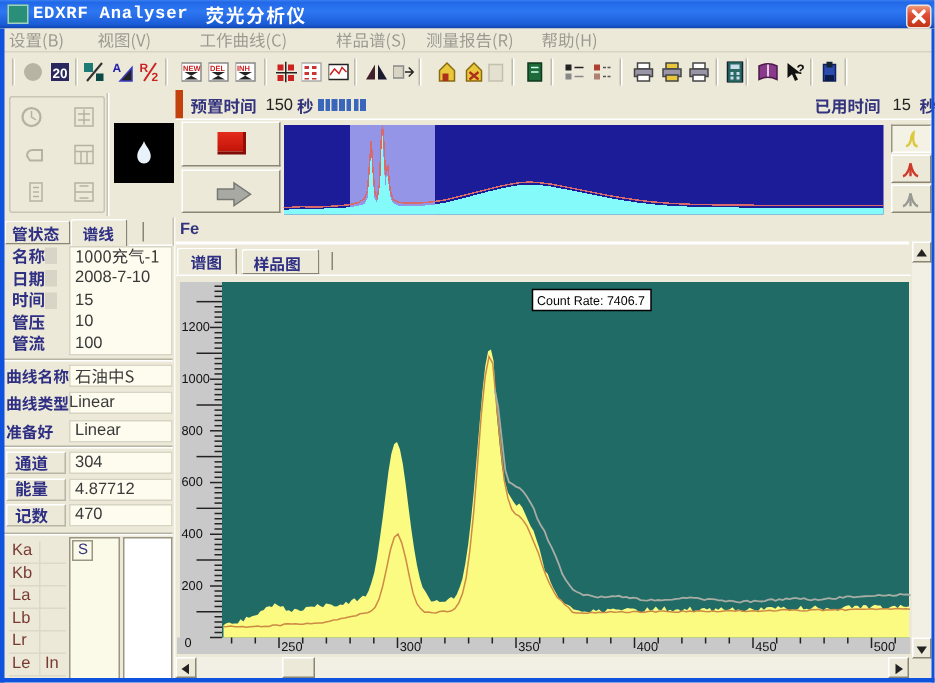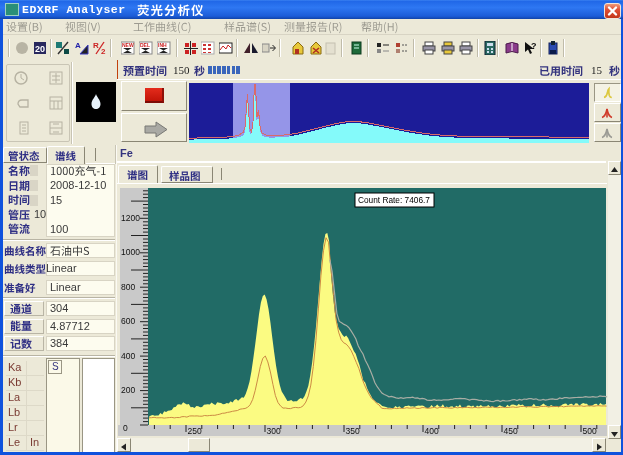--- a/index.html
+++ b/index.html
@@ -238,21 +238,21 @@
       </svg>
       <div class="abs" style="left:6px;top:4px;width:64px;height:78px;border:1px solid #c9c5b5;border-radius:2px;"></div>
    <div class="abs" style="left:71px;top:2px;width:2px;height:82px;border-left:1px solid #c8c4b4;border-right:1px solid #fff;"></div>
 
    <div class="abs" style="left:76px;top:22px;width:40px;height:40px;background:#000;">
      <svg width="40" height="37">
           <path d="M20 12 C20.8 15 24.5 18 24.5 22 C24.5 25 22.5 27 20 27 C17.5 27 15.5 25 15.5 22 C15.5 18 19.2 15 20 12 Z" fill="#e8f2fa"></path>
         </svg>
    </div>
 
-   <div class="abs" style="left:117px;top:0px;width:506px;height:19px;border-left:1px solid #c2410c;font-family:Liberation Serif, serif;">
+   <div class="abs" style="left:117px;top:0px;width:506px;height:19px;border-left:5px solid #c2410c;">
      <svg class="abs" style="left:5px;top:3px" width="46" height="15" viewBox="0 -12 46 15">
           <path d="M7.2 -5.2V-3.2C7.2 -2.2 6.8 -0.8 4.4 0C4.7 0.2 5.1 0.7 5.2 0.9C8 -0.1 8.4 -1.8 8.4 -3.2V-5.2ZM8 -0.7C8.6 -0.2 9.4 0.6 9.8 1L10.7 0.1C10.3 -0.3 9.4 -1 8.8 -1.5ZM0.7 -6.4C1.3 -6.1 1.9 -5.6 2.5 -5.3H0.3V-4.1H1.9V-0.5C1.9 -0.3 1.9 -0.3 1.7 -0.3C1.6 -0.3 1.1 -0.3 0.6 -0.3C0.8 0.1 0.9 0.6 1 1C1.7 1 2.3 0.9 2.7 0.7C3.1 0.5 3.2 0.2 3.2 -0.4V-4.1H3.9C3.7 -3.6 3.6 -3.1 3.5 -2.7L4.5 -2.5C4.7 -3.2 5 -4.2 5.2 -5.1L4.4 -5.3L4.3 -5.3H3.8L4 -5.6C3.8 -5.8 3.5 -6 3.2 -6.2C3.8 -6.8 4.5 -7.6 5 -8.4L4.2 -8.9L3.9 -8.9H0.5V-7.7H3.1C2.9 -7.4 2.6 -7 2.3 -6.7L1.4 -7.2ZM5.4 -7V-1.7H6.6V-5.8H9V-1.7H10.3V-7H8.3L8.6 -7.8H10.7V-8.9H5V-7.8H7.1L7 -7Z M18.3 -8.1H19.6V-7.4H18.3ZM15.9 -8.1H17.1V-7.4H15.9ZM13.4 -8.1H14.6V-7.4H13.4ZM12.8 -4.7V-0.2H11.6V0.7H21.5V-0.2H20.1V-4.7H16.8L16.9 -5.1H21.2V-6.1H17L17.1 -6.5H20.9V-9H12.2V-6.5H15.8L15.7 -6.1H11.7V-5.1H15.6L15.6 -4.7ZM14.1 -0.2V-0.7H18.8V-0.2ZM14.1 -2.8H18.8V-2.4H14.1ZM14.1 -3.5V-3.9H18.8V-3.5ZM14.1 -1.8H18.8V-1.3H14.1Z M27 -4.7C27.6 -3.9 28.3 -2.8 28.6 -2.2L29.8 -2.9C29.4 -3.5 28.7 -4.5 28.1 -5.3ZM25.3 -4.2V-2.2H24V-4.2ZM25.3 -5.4H24V-7.3H25.3ZM22.7 -8.5V-0.2H24V-1.1H26.5V-8.5ZM30.2 -9.3V-7.3H26.9V-6H30.2V-0.8C30.2 -0.6 30.1 -0.5 29.9 -0.5C29.6 -0.5 28.8 -0.5 28.1 -0.5C28.3 -0.1 28.5 0.5 28.5 0.8C29.6 0.8 30.4 0.8 30.9 0.6C31.4 0.4 31.6 0 31.6 -0.8V-6H32.7V-7.3H31.6V-9.3Z M33.8 -6.7V1H35.1V-6.7ZM33.9 -8.6C34.4 -8.1 35 -7.4 35.2 -6.9L36.3 -7.6C36.1 -8.1 35.5 -8.8 35 -9.3ZM37.4 -3.1H39.6V-2H37.4ZM37.4 -5.2H39.6V-4.2H37.4ZM36.3 -6.3V-1H40.8V-6.3ZM36.7 -8.8V-7.6H42V-0.4C42 -0.3 41.9 -0.3 41.8 -0.3C41.6 -0.3 41.2 -0.2 40.9 -0.3C41 0.1 41.2 0.6 41.3 0.9C42 0.9 42.5 0.9 42.8 0.7C43.2 0.5 43.3 0.2 43.3 -0.4V-8.8Z" fill="#33337e"></path>
         </svg>
         <svg class="abs" style="left:76px;top:3px" width="13" height="15" viewBox="0 -12 13 15">
           <path d="M5.2 -7.5C5.1 -6.3 4.9 -5.1 4.5 -4.3C4.8 -4.1 5.4 -3.9 5.6 -3.7C6 -4.6 6.3 -6 6.4 -7.2ZM8.4 -7.3C8.9 -6.4 9.3 -5.1 9.4 -4.3L10.7 -4.7C10.5 -5.5 10 -6.8 9.5 -7.7ZM9.1 -3.9C8.3 -1.7 6.6 -0.7 3.9 -0.3C4.2 0 4.5 0.5 4.6 0.9C7.6 0.3 9.4 -0.9 10.3 -3.6ZM6.8 -9.3V-2.5H8.1V-9.3ZM4 -9.3C3.1 -8.9 1.7 -8.5 0.4 -8.3C0.6 -8.1 0.7 -7.6 0.8 -7.3C1.2 -7.4 1.6 -7.4 2 -7.5V-6.2H0.4V-5H1.8C1.5 -4 0.8 -2.8 0.2 -2.1C0.4 -1.7 0.7 -1.2 0.8 -0.8C1.3 -1.4 1.7 -2.1 2 -3V1H3.3V-3.4C3.6 -3 3.8 -2.6 3.9 -2.3L4.7 -3.3C4.5 -3.6 3.6 -4.6 3.3 -4.9V-5H4.7V-6.2H3.3V-7.8C3.8 -7.9 4.3 -8 4.7 -8.2Z" fill="#33337e"></path>
         </svg>
      <span class="abs" style="left:55px;top:4px;font-size:11px;color:#222;">150</span>
      <div class="abs" style="left:90.0px;top:6px;width:3.6px;height:8px;background:#3a66bb;"></div>
         <div class="abs" style="left:94.7px;top:6px;width:3.6px;height:8px;background:#3a66bb;"></div>
         <div class="abs" style="left:99.4px;top:6px;width:3.6px;height:8px;background:#3a66bb;"></div>
@@ -320,30 +320,30 @@
       <path d="M2.6 -5.5C3 -5.2 3.5 -4.8 3.9 -4.4C2.8 -3.8 1.6 -3.4 0.3 -3.2C0.5 -2.9 0.9 -2.3 1 -2C1.5 -2.1 2.1 -2.3 2.6 -2.4V1H3.9V0.5H8.1V1H9.4V-4H5.9C7.4 -4.9 8.7 -6.2 9.4 -7.8L8.5 -8.3L8.3 -8.3H5.1C5.3 -8.5 5.5 -8.8 5.7 -9.1L4.2 -9.4C3.5 -8.4 2.3 -7.3 0.5 -6.5C0.8 -6.2 1.2 -5.7 1.4 -5.4C2.4 -5.9 3.2 -6.5 3.9 -7.1H7.4C6.9 -6.3 6.1 -5.6 5.2 -5.1C4.7 -5.5 4.1 -5.9 3.6 -6.3ZM8.1 -0.7H3.9V-2.8H8.1Z M16.3 -4.9C16.1 -3.6 15.7 -2.3 15.1 -1.4C15.4 -1.3 15.9 -1 16.2 -0.8C16.8 -1.7 17.2 -3.2 17.5 -4.7ZM19.5 -4.7C19.9 -3.5 20.4 -1.9 20.5 -0.8L21.7 -1.2C21.5 -2.3 21.1 -3.8 20.6 -5ZM16.7 -9.3C16.5 -8.1 16 -6.8 15.4 -5.9V-6.2H14.2V-7.8C14.7 -7.9 15.2 -8.1 15.6 -8.2L14.9 -9.3C14 -8.9 12.7 -8.6 11.5 -8.4C11.6 -8.1 11.8 -7.7 11.8 -7.4C12.2 -7.4 12.6 -7.5 13 -7.5V-6.2H11.5V-5H12.8C12.4 -3.9 11.8 -2.8 11.2 -2C11.4 -1.7 11.7 -1.2 11.8 -0.9C12.2 -1.4 12.6 -2.2 13 -3V1H14.2V-3.5C14.4 -3 14.7 -2.6 14.8 -2.3L15.6 -3.3C15.4 -3.6 14.5 -4.5 14.2 -4.8V-5H15.4V-5.5C15.7 -5.4 16.1 -5.1 16.3 -5C16.6 -5.4 17 -6.1 17.3 -6.8H17.9V-0.5C17.9 -0.3 17.9 -0.3 17.7 -0.3C17.6 -0.3 17.1 -0.3 16.6 -0.3C16.8 0 17 0.6 17.1 0.9C17.8 0.9 18.3 0.9 18.7 0.7C19.1 0.5 19.2 0.2 19.2 -0.5V-6.8H20.1C20 -6.4 19.8 -6.1 19.7 -5.7L20.8 -5.5C21.1 -6.2 21.4 -7 21.7 -7.8L20.9 -8L20.7 -8H17.7C17.8 -8.3 17.9 -8.7 18 -9.1Z" fill="#2f2f84"></path>
     </svg>
     <div class="abs" style="left:30px;top:165px;width:8px;height:11px;background:#d9d5c6;"></div>
     <svg class="abs" style="left:50px;top:162.5px" width="58" height="15" viewBox="0 -12 58 15">
       <path d="M1 0H5.4V-0.8H3.8V-8.1H3C2.6 -7.8 2 -7.6 1.3 -7.5V-6.9H2.8V-0.8H1Z M9.2 0.1C10.7 0.1 11.7 -1.2 11.7 -4.1C11.7 -6.9 10.7 -8.2 9.2 -8.2C7.6 -8.2 6.7 -6.9 6.7 -4.1C6.7 -1.2 7.6 0.1 9.2 0.1ZM9.2 -0.7C8.2 -0.7 7.6 -1.7 7.6 -4.1C7.6 -6.4 8.2 -7.4 9.2 -7.4C10.1 -7.4 10.7 -6.4 10.7 -4.1C10.7 -1.7 10.1 -0.7 9.2 -0.7Z M15.3 0.1C16.8 0.1 17.8 -1.2 17.8 -4.1C17.8 -6.9 16.8 -8.2 15.3 -8.2C13.7 -8.2 12.8 -6.9 12.8 -4.1C12.8 -1.2 13.7 0.1 15.3 0.1ZM15.3 -0.7C14.4 -0.7 13.7 -1.7 13.7 -4.1C13.7 -6.4 14.4 -7.4 15.3 -7.4C16.2 -7.4 16.8 -6.4 16.8 -4.1C16.8 -1.7 16.2 -0.7 15.3 -0.7Z M21.4 0.1C22.9 0.1 23.9 -1.2 23.9 -4.1C23.9 -6.9 22.9 -8.2 21.4 -8.2C19.8 -8.2 18.9 -6.9 18.9 -4.1C18.9 -1.2 19.8 0.1 21.4 0.1ZM21.4 -0.7C20.5 -0.7 19.8 -1.7 19.8 -4.1C19.8 -6.4 20.5 -7.4 21.4 -7.4C22.3 -7.4 22.9 -6.4 22.9 -4.1C22.9 -1.7 22.3 -0.7 21.4 -0.7Z M26.1 -3.4C26.3 -3.5 26.7 -3.5 28.2 -3.6C28 -1.7 27.5 -0.5 25 0.2C25.2 0.3 25.5 0.7 25.5 0.9C28.2 0.1 28.9 -1.4 29.1 -3.6L30.7 -3.7V-0.6C30.7 0.4 31 0.6 32 0.6C32.2 0.6 33.5 0.6 33.7 0.6C34.6 0.6 34.9 0.2 35 -1.5C34.7 -1.6 34.4 -1.7 34.2 -1.9C34.1 -0.4 34 -0.2 33.6 -0.2C33.3 -0.2 32.3 -0.2 32.1 -0.2C31.7 -0.2 31.6 -0.2 31.6 -0.6V-3.8L33.1 -3.9C33.4 -3.6 33.6 -3.3 33.8 -3.1L34.5 -3.6C33.9 -4.4 32.7 -5.5 31.7 -6.3L31 -5.9C31.5 -5.5 32 -5 32.4 -4.6L27.3 -4.3C28 -5 28.7 -5.8 29.3 -6.7H34.7V-7.5H25.2V-6.7H28.2C27.6 -5.8 26.8 -5 26.5 -4.8C26.3 -4.5 26 -4.3 25.8 -4.2C25.9 -4 26 -3.5 26.1 -3.4ZM29.1 -9C29.4 -8.6 29.8 -7.9 30 -7.5L30.8 -7.8C30.6 -8.2 30.3 -8.8 29.9 -9.3Z M38.2 -6.5V-5.8H44.8V-6.5ZM38.2 -9.3C37.7 -7.7 36.8 -6.1 35.7 -5.2C35.9 -5.1 36.3 -4.8 36.5 -4.7C37.1 -5.3 37.8 -6.3 38.3 -7.3H45.6V-8H38.7C38.8 -8.4 39 -8.7 39.1 -9.1ZM37.1 -4.9V-4.2H43.1C43.2 -1.4 43.6 0.9 45.1 0.9C45.7 0.9 45.9 0.4 46 -1C45.8 -1.1 45.6 -1.3 45.4 -1.4C45.4 -0.5 45.3 0.1 45.1 0.1C44.3 0.1 44 -2.4 43.9 -4.9Z M46.9 -2.7H49.7V-3.5H46.9Z M51.2 0H55.6V-0.8H54V-8.1H53.2C52.8 -7.8 52.3 -7.6 51.6 -7.5V-6.9H53V-0.8H51.2Z" fill="#3a3a3a"></path>
     </svg>
     <svg class="abs" style="left:8px;top:177.5px" width="24" height="15" viewBox="0 -12 24 15">
       <path d="M3 -3.7H8V-1.2H3ZM3 -5V-7.3H8V-5ZM1.7 -8.7V0.9H3V0.1H8V0.8H9.4V-8.7Z M12.7 -1.6C12.4 -0.9 11.8 -0.2 11.2 0.2C11.5 0.4 12.1 0.8 12.3 1C12.9 0.5 13.5 -0.4 13.9 -1.2ZM20 -7.7V-6.4H18.5V-7.7ZM14.3 -1.1C14.8 -0.5 15.3 0.2 15.5 0.6L16.4 0.1L16.3 0.3C16.6 0.4 17.2 0.8 17.4 1C18 0 18.2 -1.4 18.4 -2.7H20V-0.5C20 -0.3 20 -0.3 19.8 -0.3C19.7 -0.3 19.1 -0.3 18.7 -0.3C18.8 0 19 0.6 19 1C19.9 1 20.4 0.9 20.8 0.7C21.2 0.5 21.3 0.2 21.3 -0.5V-8.9H17.2V-4.8C17.2 -3.4 17.2 -1.5 16.5 -0.1C16.2 -0.6 15.7 -1.2 15.3 -1.6ZM20 -5.2V-3.8H18.4L18.5 -4.8V-5.2ZM14.9 -9.2V-8.1H13.5V-9.2H12.3V-8.1H11.5V-6.9H12.3V-2.8H11.3V-1.6H16.8V-2.8H16.1V-6.9H16.9V-8.1H16.1V-9.2ZM13.5 -6.9H14.9V-6.2H13.5ZM13.5 -5.2H14.9V-4.5H13.5ZM13.5 -3.5H14.9V-2.8H13.5Z" fill="#2f2f84"></path>
     </svg>
     <div class="abs" style="left:30px;top:180px;width:8px;height:11px;background:#d9d5c6;"></div>
-    <div class="val" style="left:50px;top:179px">2008-12-10</div>
+    <div class="val" style="left:50px;top:179px">2008-7-10</div>
     <svg class="abs" style="left:8px;top:192.0px" width="24" height="15" viewBox="0 -12 24 15">
       <path d="M5 -4.7C5.6 -3.9 6.3 -2.8 6.6 -2.2L7.8 -2.9C7.4 -3.5 6.7 -4.5 6.1 -5.3ZM3.3 -4.2V-2.2H2V-4.2ZM3.3 -5.4H2V-7.3H3.3ZM0.7 -8.5V-0.2H2V-1.1H4.5V-8.5ZM8.2 -9.3V-7.3H4.9V-6H8.2V-0.8C8.2 -0.6 8.1 -0.5 7.9 -0.5C7.6 -0.5 6.8 -0.5 6.1 -0.5C6.3 -0.1 6.5 0.5 6.5 0.8C7.6 0.8 8.4 0.8 8.9 0.6C9.4 0.4 9.6 0 9.6 -0.8V-6H10.7V-7.3H9.6V-9.3Z M11.8 -6.7V1H13.1V-6.7ZM11.9 -8.6C12.4 -8.1 13 -7.4 13.2 -6.9L14.3 -7.6C14.1 -8.1 13.5 -8.8 13 -9.3ZM15.4 -3.1H17.6V-2H15.4ZM15.4 -5.2H17.6V-4.2H15.4ZM14.3 -6.3V-1H18.8V-6.3ZM14.7 -8.8V-7.6H20V-0.4C20 -0.3 19.9 -0.3 19.8 -0.3C19.6 -0.3 19.2 -0.2 18.9 -0.3C19 0.1 19.2 0.6 19.3 0.9C20 0.9 20.5 0.9 20.8 0.7C21.2 0.5 21.3 0.2 21.3 -0.4V-8.8Z" fill="#2f2f84"></path>
     </svg>
     <div class="abs" style="left:30px;top:194.5px;width:8px;height:11px;background:#d9d5c6;"></div>
     <div class="val" style="left:50px;top:193.5px">15</div>
     <svg class="abs" style="left:8px;top:206.5px" width="24" height="15" viewBox="0 -12 24 15">
       <path d="M2.1 -4.8V1H3.5V0.7H8.2V1H9.5V-1.9H3.5V-2.4H8.9V-4.8ZM8.2 -0.3H3.5V-0.9H8.2ZM4.6 -6.9C4.7 -6.7 4.8 -6.5 4.9 -6.3H0.8V-4.3H2.1V-5.3H8.9V-4.3H10.3V-6.3H6.3C6.1 -6.6 6 -6.9 5.8 -7.1ZM3.5 -3.9H7.6V-3.3H3.5ZM1.8 -9.4C1.5 -8.5 0.9 -7.6 0.3 -7C0.6 -6.8 1.2 -6.5 1.5 -6.4C1.8 -6.7 2.1 -7.2 2.4 -7.7H2.8C3 -7.2 3.3 -6.8 3.4 -6.5L4.5 -6.9C4.4 -7.1 4.3 -7.4 4.1 -7.7H5.4V-8.6H2.8C2.9 -8.8 3 -9 3.1 -9.2ZM6.5 -9.4C6.3 -8.6 5.9 -7.9 5.4 -7.3C5.7 -7.2 6.2 -6.9 6.5 -6.8C6.7 -7 6.9 -7.3 7.1 -7.7H7.5C7.9 -7.2 8.2 -6.8 8.3 -6.4L9.4 -6.9C9.3 -7.1 9.2 -7.4 8.9 -7.7H10.5V-8.6H7.5C7.6 -8.8 7.7 -9 7.8 -9.2Z M18.4 -2.9C19.1 -2.4 19.7 -1.7 20 -1.2L21 -1.9C20.7 -2.4 20 -3.1 19.4 -3.6ZM12.1 -8.8V-5.2C12.1 -3.6 12.1 -1.3 11.2 0.3C11.5 0.4 12.1 0.8 12.3 1C13.2 -0.7 13.4 -3.4 13.4 -5.3V-7.6H21.6V-8.8ZM16.6 -7.2V-5.2H13.9V-3.9H16.6V-0.7H13.2V0.6H21.5V-0.7H18V-3.9H21.1V-5.2H18V-7.2Z" fill="#2f2f84"></path>
     </svg>
-    <div class="val" style="left:34px;top:208px">10</div>
+    <div class="val" style="left:50px;top:208px">10</div>
     <svg class="abs" style="left:8px;top:221.0px" width="24" height="15" viewBox="0 -12 24 15">
       <path d="M2.1 -4.8V1H3.5V0.7H8.2V1H9.5V-1.9H3.5V-2.4H8.9V-4.8ZM8.2 -0.3H3.5V-0.9H8.2ZM4.6 -6.9C4.7 -6.7 4.8 -6.5 4.9 -6.3H0.8V-4.3H2.1V-5.3H8.9V-4.3H10.3V-6.3H6.3C6.1 -6.6 6 -6.9 5.8 -7.1ZM3.5 -3.9H7.6V-3.3H3.5ZM1.8 -9.4C1.5 -8.5 0.9 -7.6 0.3 -7C0.6 -6.8 1.2 -6.5 1.5 -6.4C1.8 -6.7 2.1 -7.2 2.4 -7.7H2.8C3 -7.2 3.3 -6.8 3.4 -6.5L4.5 -6.9C4.4 -7.1 4.3 -7.4 4.1 -7.7H5.4V-8.6H2.8C2.9 -8.8 3 -9 3.1 -9.2ZM6.5 -9.4C6.3 -8.6 5.9 -7.9 5.4 -7.3C5.7 -7.2 6.2 -6.9 6.5 -6.8C6.7 -7 6.9 -7.3 7.1 -7.7H7.5C7.9 -7.2 8.2 -6.8 8.3 -6.4L9.4 -6.9C9.3 -7.1 9.2 -7.4 8.9 -7.7H10.5V-8.6H7.5C7.6 -8.8 7.7 -9 7.8 -9.2Z M17.2 -3.9V0.5H18.4V-3.9ZM15.3 -3.9V-2.9C15.3 -2 15.2 -0.8 13.9 0.1C14.2 0.3 14.7 0.7 14.9 0.9C16.4 -0.1 16.5 -1.7 16.5 -2.9V-3.9ZM19.1 -3.9V-0.6C19.1 0.1 19.1 0.3 19.3 0.5C19.5 0.7 19.8 0.8 20.1 0.8C20.2 0.8 20.5 0.8 20.6 0.8C20.8 0.8 21.1 0.7 21.2 0.6C21.4 0.5 21.5 0.4 21.6 0.1C21.7 -0.1 21.7 -0.6 21.7 -1.1C21.4 -1.3 21.1 -1.4 20.9 -1.6C20.8 -1.1 20.8 -0.7 20.8 -0.6C20.8 -0.4 20.8 -0.3 20.7 -0.3C20.7 -0.3 20.6 -0.3 20.6 -0.3C20.5 -0.3 20.5 -0.3 20.4 -0.3C20.4 -0.3 20.3 -0.3 20.3 -0.3C20.3 -0.3 20.3 -0.5 20.3 -0.6V-3.9ZM11.8 -8.2C12.5 -7.9 13.4 -7.4 13.8 -7L14.5 -8C14.1 -8.4 13.2 -8.9 12.5 -9.2ZM11.3 -5.2C12.1 -4.9 13 -4.4 13.4 -4L14.1 -5.1C13.7 -5.5 12.7 -5.9 12 -6.2ZM11.5 -0 12.7 0.9C13.3 -0.2 14 -1.5 14.6 -2.6L13.6 -3.5C13 -2.2 12.1 -0.9 11.5 -0ZM17.1 -9.1C17.2 -8.8 17.3 -8.4 17.4 -8H14.6V-6.8H16.4C16.1 -6.4 15.7 -5.9 15.5 -5.8C15.3 -5.5 14.9 -5.5 14.7 -5.4C14.7 -5.1 14.9 -4.5 15 -4.2C15.4 -4.3 16 -4.4 20.1 -4.7C20.3 -4.4 20.4 -4.2 20.6 -4L21.6 -4.7C21.3 -5.2 20.5 -6.1 19.9 -6.8H21.4V-8H18.8C18.7 -8.4 18.5 -9 18.3 -9.4ZM18.8 -6.4 19.3 -5.7 16.9 -5.6C17.3 -6 17.6 -6.4 17.9 -6.8H19.5Z" fill="#2f2f84"></path>
     </svg>
     <div class="val" style="left:50px;top:222.5px">100</div>
     <div class="abs" style="left:46px;top:243px;width:69px;height:15px;background:#fdfcef;border:1px solid #d8d4c4;"></div>
     <svg class="abs" style="left:4px;top:242.5px" width="44" height="14" viewBox="0 -12 44 14">
       <path d="M5.8 -8.8V-6.8H4.6V-8.8H3.3V-6.8H0.9V0.9H2.1V0.3H8.4V0.9H9.7V-6.8H7.1V-8.8ZM2.1 -0.9V-2.7H3.3V-0.9ZM8.4 -0.9H7.1V-2.7H8.4ZM4.6 -0.9V-2.7H5.8V-0.9ZM2.1 -3.9V-5.6H3.3V-3.9ZM8.4 -3.9H7.1V-5.6H8.4ZM4.6 -3.9V-5.6H5.8V-3.9Z M11 -0.7 11.3 0.5C12.3 0.1 13.6 -0.3 14.8 -0.8L14.6 -1.8C13.3 -1.4 11.9 -1 11 -0.7ZM17.9 -8.2C18.4 -7.9 18.9 -7.4 19.2 -7.2L20 -7.9C19.7 -8.2 19.1 -8.6 18.7 -8.8ZM11.3 -4.3C11.4 -4.4 11.7 -4.5 12.6 -4.6C12.3 -4.1 12 -3.7 11.8 -3.6C11.5 -3.2 11.2 -2.9 11 -2.9C11.1 -2.6 11.3 -2 11.4 -1.8C11.6 -1.9 12.1 -2.1 14.6 -2.6C14.6 -2.8 14.6 -3.3 14.6 -3.6L13 -3.3C13.7 -4.2 14.4 -5.2 15 -6.2L14 -6.8C13.8 -6.4 13.6 -6 13.3 -5.7L12.4 -5.6C13 -6.4 13.6 -7.4 14 -8.3L12.8 -8.9C12.5 -7.7 11.7 -6.4 11.5 -6.1C11.3 -5.8 11.1 -5.6 10.9 -5.5C11 -5.2 11.2 -4.6 11.3 -4.3ZM19.6 -3.7C19.2 -3.2 18.8 -2.7 18.4 -2.3C18.3 -2.7 18.2 -3.2 18.1 -3.7L20.5 -4.1L20.3 -5.2L18 -4.8L17.9 -5.8L20.3 -6.2L20 -7.3L17.8 -6.9C17.8 -7.6 17.7 -8.3 17.8 -9H16.5C16.5 -8.2 16.5 -7.5 16.6 -6.7L15 -6.5L15.2 -5.4L16.6 -5.6L16.7 -4.6L14.8 -4.2L15 -3.1L16.9 -3.5C17 -2.8 17.1 -2.1 17.3 -1.5C16.5 -1 15.5 -0.6 14.4 -0.3C14.7 0 15 0.5 15.2 0.8C16.1 0.5 17 0.1 17.7 -0.4C18.1 0.4 18.7 0.9 19.4 0.9C20.2 0.9 20.5 0.6 20.7 -0.7C20.5 -0.8 20.1 -1.1 19.8 -1.4C19.8 -0.5 19.7 -0.3 19.5 -0.3C19.2 -0.3 19 -0.6 18.8 -1.1C19.5 -1.7 20.1 -2.4 20.6 -3.2Z M23.5 -5.3C23.9 -5 24.4 -4.6 24.8 -4.2C23.7 -3.7 22.5 -3.3 21.3 -3C21.5 -2.8 21.8 -2.2 21.9 -1.9C22.5 -2 23 -2.2 23.5 -2.3V0.9H24.8V0.5H28.7V0.9H30V-3.8H26.6C28.1 -4.7 29.3 -5.9 30 -7.4L29.1 -7.9L28.9 -7.9H25.8C26 -8.1 26.2 -8.4 26.4 -8.7L25 -9C24.4 -8 23.2 -6.9 21.5 -6.2C21.8 -6 22.2 -5.5 22.4 -5.2C23.3 -5.6 24.1 -6.2 24.7 -6.8H28.1C27.5 -6 26.8 -5.4 25.9 -4.8C25.5 -5.2 24.9 -5.7 24.5 -6ZM28.7 -0.7H24.8V-2.6H28.7Z M36.6 -4.7C36.4 -3.4 36 -2.2 35.4 -1.4C35.7 -1.2 36.2 -0.9 36.4 -0.7C37 -1.6 37.5 -3.1 37.7 -4.5ZM39.6 -4.5C40 -3.3 40.4 -1.8 40.6 -0.8L41.7 -1.2C41.6 -2.2 41.2 -3.7 40.7 -4.8ZM36.9 -8.9C36.7 -7.7 36.3 -6.5 35.7 -5.7V-6H34.5V-7.4C35 -7.5 35.5 -7.7 35.9 -7.9L35.2 -8.9C34.4 -8.5 33.1 -8.2 32 -8C32.1 -7.7 32.2 -7.3 32.3 -7C32.6 -7.1 33 -7.1 33.4 -7.2V-6H32V-4.8H33.2C32.9 -3.7 32.3 -2.6 31.7 -1.9C31.9 -1.7 32.2 -1.2 32.3 -0.8C32.7 -1.4 33 -2.1 33.4 -2.9V0.9H34.5V-3.3C34.8 -2.9 35 -2.4 35.2 -2.2L35.9 -3.2C35.7 -3.4 34.8 -4.3 34.5 -4.5V-4.8H35.7V-5.3C36 -5.1 36.4 -4.9 36.6 -4.7C36.9 -5.2 37.2 -5.8 37.5 -6.5H38.1V-0.4C38.1 -0.3 38.1 -0.3 37.9 -0.3C37.8 -0.3 37.3 -0.3 36.9 -0.3C37.1 0 37.3 0.6 37.3 0.9C38 0.9 38.5 0.9 38.9 0.7C39.2 0.5 39.3 0.2 39.3 -0.4V-6.5H40.2C40.1 -6.1 39.9 -5.8 39.8 -5.5L40.9 -5.2C41.1 -5.9 41.5 -6.7 41.7 -7.5L40.9 -7.7L40.8 -7.6H37.9C38 -8 38.1 -8.3 38.1 -8.7Z" fill="#2f2f84"></path>
     </svg>
     <svg class="abs" style="left:50px;top:242.5px" width="41" height="15" viewBox="0 -12 41 15">
       <path d="M0.7 -8.4V-7.6H3.9C3.2 -5.6 2 -3.6 0.3 -2.3C0.5 -2.1 0.7 -1.8 0.8 -1.6C1.5 -2.2 2.1 -2.8 2.7 -3.5V0.9H3.5V0.1H8.8V0.9H9.6V-4.7H3.5C4 -5.6 4.5 -6.6 4.8 -7.6H10.3V-8.4ZM3.5 -0.7V-3.9H8.8V-0.7Z M12 -8.5C12.7 -8.2 13.7 -7.6 14.1 -7.2L14.6 -7.9C14.2 -8.3 13.2 -8.8 12.5 -9.1ZM11.5 -5.5C12.2 -5.2 13.1 -4.6 13.5 -4.3L14 -5C13.5 -5.3 12.6 -5.8 11.9 -6.1ZM11.8 0.2 12.6 0.7C13.1 -0.2 13.8 -1.4 14.3 -2.4L13.6 -2.9C13.1 -1.8 12.3 -0.6 11.8 0.2ZM17.6 -0.6H15.8V-3H17.6ZM18.4 -0.6V-3H20.3V-0.6ZM15 -6.9V0.8H15.8V0.2H20.3V0.8H21.1V-6.9H18.4V-9.2H17.6V-6.9ZM17.6 -3.8H15.8V-6.1H17.6ZM18.4 -3.8V-6.1H20.3V-3.8Z M27 -9.2V-7.3H23.1V-2H23.9V-2.7H27V0.9H27.9V-2.7H31.1V-2.1H31.9V-7.3H27.9V-9.2ZM23.9 -3.5V-6.5H27V-3.5ZM31.1 -3.5H27.9V-6.5H31.1Z M36.3 0.1C38 0.1 39.1 -0.9 39.1 -2.1C39.1 -3.3 38.4 -3.9 37.4 -4.3L36.3 -4.8C35.7 -5.1 34.9 -5.4 34.9 -6.1C34.9 -6.9 35.5 -7.3 36.4 -7.3C37.2 -7.3 37.8 -7 38.3 -6.6L38.8 -7.2C38.2 -7.8 37.4 -8.2 36.4 -8.2C35 -8.2 33.9 -7.3 33.9 -6.1C33.9 -4.9 34.8 -4.3 35.5 -4L36.7 -3.5C37.5 -3.2 38 -2.9 38 -2.1C38 -1.3 37.4 -0.7 36.4 -0.7C35.5 -0.7 34.7 -1.1 34.1 -1.7L33.5 -1C34.2 -0.3 35.2 0.1 36.3 0.1Z" fill="#3a3a3a"></path>
@@ -368,21 +368,21 @@
     <div class="abs" style="left:4px;top:318.5px;width:40px;height:15px;background:#ece9d8;border:1px solid #b9b5a5;border-top-color:#fff;border-left-color:#fff;"></div>
     <svg class="abs" style="left:10px;top:318.0px" width="24" height="15" viewBox="0 -12 24 15">
       <path d="M3.8 -4.3V-3.7H2.2V-4.3ZM1 -5.4V1H2.2V-1.1H3.8V-0.4C3.8 -0.2 3.8 -0.2 3.7 -0.2C3.5 -0.2 3.1 -0.2 2.7 -0.2C2.9 0.1 3.1 0.6 3.1 1C3.8 1 4.3 0.9 4.7 0.7C5 0.5 5.2 0.2 5.2 -0.4V-5.4ZM2.2 -2.7H3.8V-2.1H2.2ZM9.3 -8.7C8.8 -8.3 8.1 -8 7.3 -7.7V-9.3H6V-6C6 -4.8 6.3 -4.4 7.6 -4.4C7.9 -4.4 8.9 -4.4 9.1 -4.4C10.1 -4.4 10.5 -4.8 10.6 -6.2C10.3 -6.3 9.7 -6.5 9.5 -6.7C9.4 -5.7 9.4 -5.6 9 -5.6C8.8 -5.6 8 -5.6 7.8 -5.6C7.4 -5.6 7.3 -5.6 7.3 -6V-6.7C8.3 -6.9 9.3 -7.3 10.2 -7.7ZM9.4 -3.7C8.9 -3.4 8.1 -3 7.3 -2.7V-4.2H6V-0.7C6 0.5 6.4 0.9 7.6 0.9C7.9 0.9 8.9 0.9 9.2 0.9C10.3 0.9 10.6 0.5 10.7 -1.1C10.4 -1.2 9.9 -1.4 9.6 -1.6C9.5 -0.4 9.5 -0.2 9.1 -0.2C8.8 -0.2 8 -0.2 7.8 -0.2C7.4 -0.2 7.3 -0.3 7.3 -0.7V-1.6C8.3 -1.9 9.4 -2.3 10.3 -2.7ZM1 -5.9C1.2 -6 1.7 -6.1 4.3 -6.3C4.4 -6.1 4.5 -5.9 4.5 -5.8L5.7 -6.2C5.5 -6.9 5 -7.9 4.5 -8.7L3.3 -8.2C3.5 -8 3.7 -7.6 3.9 -7.3L2.3 -7.2C2.7 -7.7 3.1 -8.4 3.5 -9L2 -9.4C1.7 -8.6 1.2 -7.8 1 -7.6C0.9 -7.3 0.7 -7.2 0.5 -7.1C0.7 -6.8 0.9 -6.2 1 -5.9Z M14.2 -7.3H18.7V-7H14.2ZM14.2 -8.3H18.7V-8H14.2ZM12.9 -9V-6.3H20.1V-9ZM11.5 -6V-5H21.5V-6ZM13.9 -2.9H15.9V-2.6H13.9ZM17.1 -2.9H19.1V-2.6H17.1ZM13.9 -4H15.9V-3.6H13.9ZM17.1 -4H19.1V-3.6H17.1ZM11.5 -0.2V0.7H21.5V-0.2H17.1V-0.6H20.6V-1.5H17.1V-1.8H20.4V-4.7H12.7V-1.8H15.9V-1.5H12.5V-0.6H15.9V-0.2Z" fill="#2f2f84"></path>
     </svg>
     <div class="val" style="left:50px;top:319.5px">4.87712</div>
     <div class="abs" style="left:46px;top:336px;width:69px;height:15px;background:#fdfcef;border:1px solid #d8d4c4;"></div>
     <div class="abs" style="left:4px;top:336px;width:40px;height:15px;background:#ece9d8;border:1px solid #b9b5a5;border-top-color:#fff;border-left-color:#fff;"></div>
     <svg class="abs" style="left:10px;top:335.5px" width="24" height="15" viewBox="0 -12 24 15">
       <path d="M1.1 -8.4C1.7 -7.8 2.6 -7 2.9 -6.5L3.9 -7.4C3.5 -7.9 2.6 -8.7 2 -9.2ZM0.4 -6V-4.7H2V-1.3C2 -0.7 1.7 -0.3 1.5 -0.1C1.7 0.1 2 0.6 2.1 0.9C2.3 0.6 2.7 0.3 4.6 -1.1C4.5 -1.3 4.3 -1.9 4.2 -2.2L3.3 -1.6V-6ZM4.5 -8.6V-7.3H8.7V-5.1H4.8V-1C4.8 0.4 5.2 0.8 6.7 0.8C7 0.8 8.4 0.8 8.8 0.8C10.1 0.8 10.5 0.3 10.7 -1.6C10.3 -1.7 9.7 -2 9.4 -2.2C9.4 -0.7 9.3 -0.5 8.7 -0.5C8.3 -0.5 7.1 -0.5 6.9 -0.5C6.2 -0.5 6.1 -0.5 6.1 -1V-3.8H8.7V-3.3H10V-8.6Z M15.7 -9.2C15.5 -8.8 15.2 -8.2 14.9 -7.8L15.8 -7.4C16.1 -7.8 16.4 -8.3 16.8 -8.8ZM15.1 -2.6C14.9 -2.2 14.7 -1.9 14.4 -1.6L13.5 -2L13.8 -2.6ZM11.9 -1.6C12.4 -1.4 12.9 -1.2 13.5 -0.9C12.8 -0.5 12.1 -0.2 11.3 -0C11.5 0.2 11.8 0.7 11.9 1C12.9 0.7 13.8 0.3 14.5 -0.3C14.8 -0.1 15.1 0.1 15.3 0.3L16.1 -0.6C15.9 -0.7 15.6 -0.9 15.3 -1.1C15.9 -1.7 16.3 -2.5 16.6 -3.5L15.9 -3.7L15.7 -3.7H14.3L14.5 -4.1L13.3 -4.3C13.2 -4.1 13.2 -3.9 13.1 -3.7H11.7V-2.6H12.5C12.3 -2.2 12.1 -1.9 11.9 -1.6ZM11.7 -8.8C12 -8.3 12.3 -7.8 12.3 -7.4H11.5V-6.4H13.1C12.6 -5.8 11.9 -5.3 11.2 -5.1C11.5 -4.8 11.8 -4.4 11.9 -4.1C12.5 -4.4 13.1 -4.9 13.6 -5.4V-4.4H14.8V-5.6C15.2 -5.2 15.6 -4.9 15.9 -4.7L16.6 -5.6C16.4 -5.7 15.8 -6.1 15.3 -6.4H16.9V-7.4H14.8V-9.3H13.6V-7.4H12.4L13.3 -7.8C13.3 -8.2 13 -8.7 12.7 -9.2ZM17.7 -9.3C17.5 -7.3 17 -5.5 16.1 -4.3C16.4 -4.1 16.9 -3.7 17.1 -3.5C17.3 -3.8 17.5 -4.1 17.6 -4.5C17.9 -3.6 18.1 -2.8 18.4 -2.2C17.9 -1.2 17.1 -0.5 15.9 -0C16.2 0.2 16.5 0.8 16.6 1C17.7 0.5 18.5 -0.2 19.1 -1C19.6 -0.2 20.2 0.4 20.9 0.9C21.1 0.6 21.5 0.1 21.8 -0.1C21 -0.6 20.3 -1.3 19.8 -2.2C20.3 -3.2 20.6 -4.5 20.9 -6.1H21.5V-7.3H18.6C18.7 -7.9 18.9 -8.5 18.9 -9.1ZM19.6 -6.1C19.5 -5.2 19.3 -4.3 19.1 -3.6C18.8 -4.4 18.6 -5.2 18.4 -6.1Z" fill="#2f2f84"></path>
     </svg>
-    <div class="val" style="left:50px;top:337px">384</div>
+    <div class="val" style="left:50px;top:337px">470</div>
     <div class="abs" style="left:2px;top:239px;width:113px;height:2px;border-top:1px solid #b8b4a4;border-bottom:1px solid #fff;"></div>
     <div class="abs" style="left:2px;top:297px;width:113px;height:2px;border-top:1px solid #b8b4a4;border-bottom:1px solid #fff;"></div>
     <div class="abs" style="left:2px;top:355px;width:113px;height:2px;border-top:1px solid #b8b4a4;border-bottom:1px solid #fff;"></div>
     <div class="abs" style="left:46px;top:358px;width:34px;height:94px;background:#fbf9e8;border:1px solid #9a9684;border-bottom:none;"></div>
     <div class="abs" style="left:82px;top:358px;width:33px;height:94px;background:#fff;border:1px solid #9a9684;border-bottom:none;"></div>
     <div class="abs" style="left:48px;top:360px;width:14px;height:14px;background:#fbf9e8;border:1px solid #9a9684;"></div>
     <div class="abs" style="left:52px;top:361px;font-size:10px;color:#33337e;">S</div>
     <div class="maroon" style="left:8px;top:361px">Ka</div>
     <div class="abs" style="left:6px;top:374.5px;width:38px;height:1px;background:#ddd9c8;"></div>
     <div class="maroon" style="left:8px;top:376px">Kb</div>

